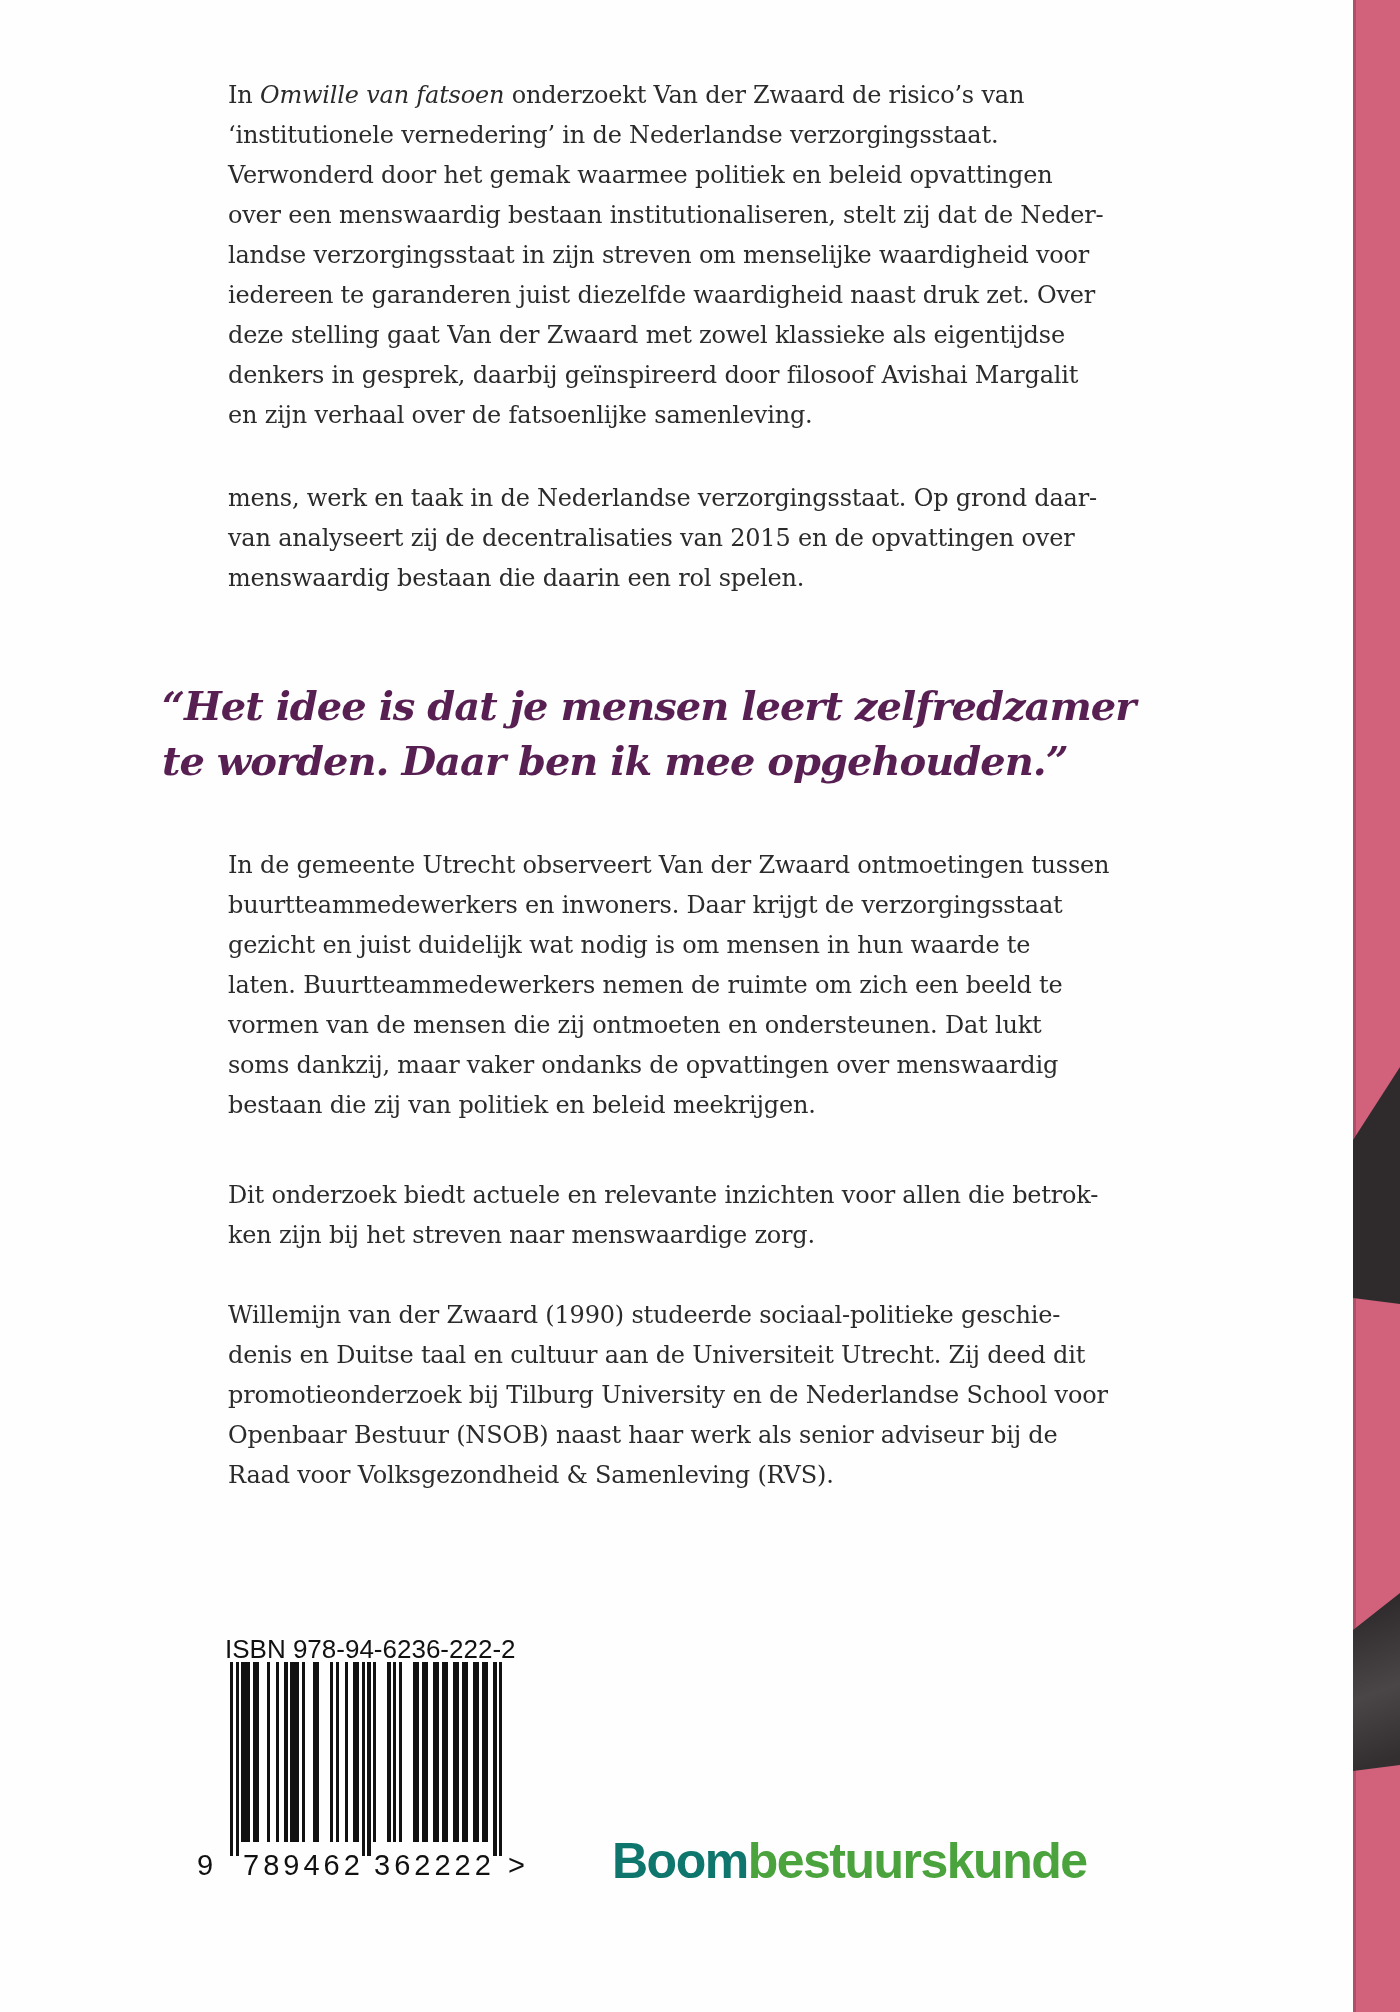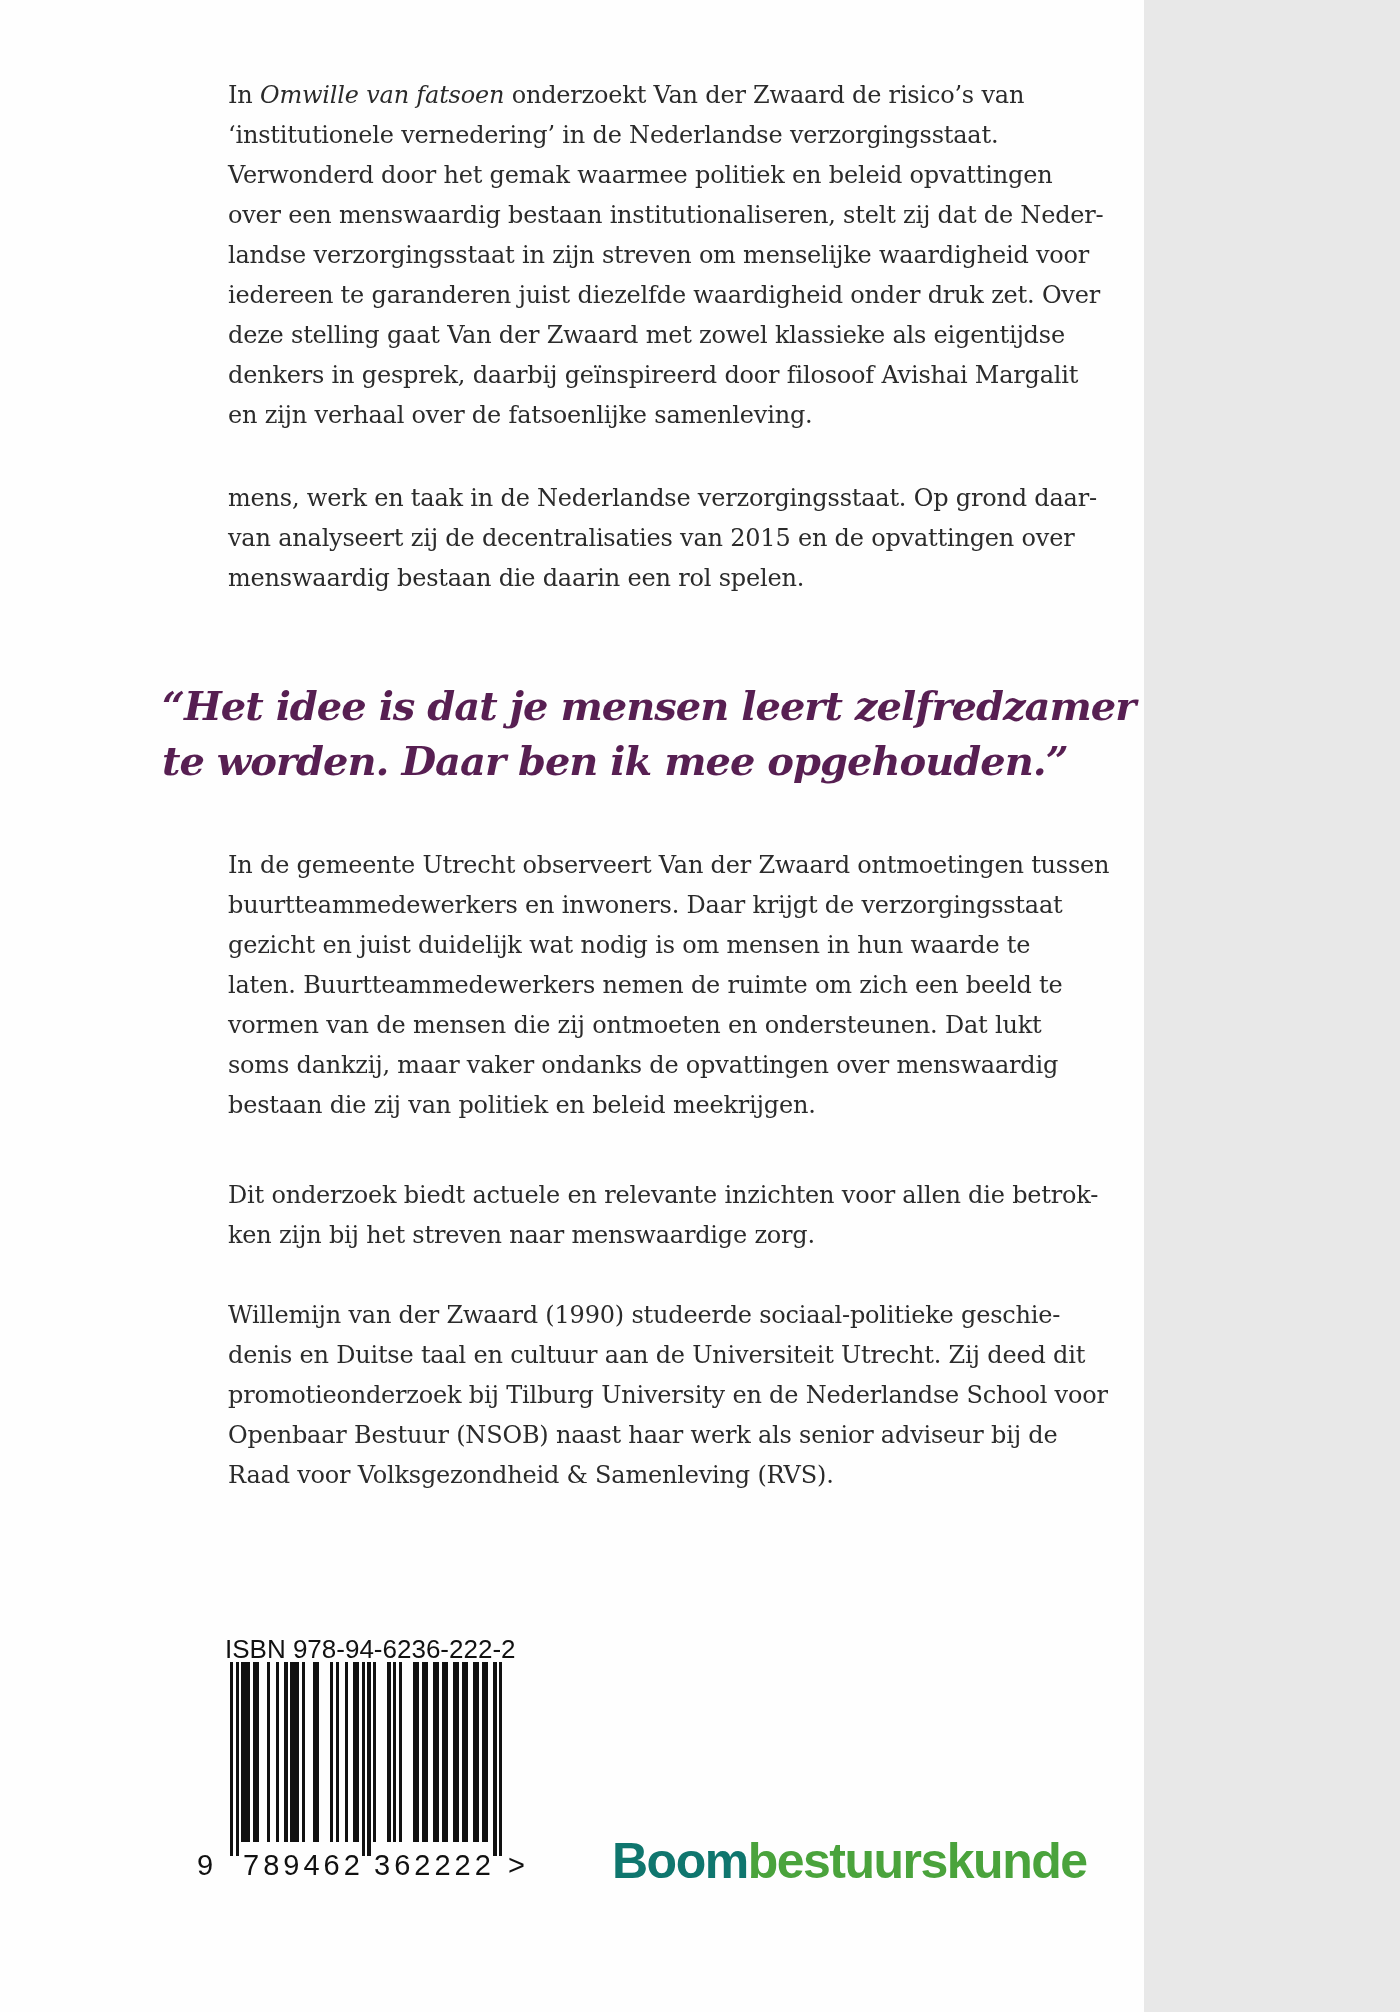--- a/index.html
+++ b/index.html
@@ -1,18 +1,18 @@
 <!DOCTYPE html>
 <html><head>
 <meta charset="utf-8">
 <style>
   html,body{margin:0;padding:0;background:#e8e8e8;}
   .page{
     position:relative;
-    width:1144px;height:2012px;
+    width:1400px;height:2012px;
     background:#fefefe;
     overflow:hidden;
     font-family:"DejaVu Serif", serif;
     color:#2b2b2b;
   }
   
   .para{
     position:absolute;left:228px;width:825px;
     font-size:24px;letter-spacing:-0.2px;
   }
@@ -83,21 +83,21 @@
 
 <div class="page">
 
   <div class="para" style="top:75px">
     <div class="tline"><span>In </span><span class="it">Omwille van fatsoen</span><span> onderzoekt Van der Zwaard de risico’s van</span></div>
     <div>
         <div class="tline">‘institutionele vernedering’ in de Nederlandse verzorgingsstaat.</div>
         <div class="tline">Verwonderd door het gemak waarmee politiek en beleid opvattingen</div>
         <div class="tline">over een menswaardig bestaan institutionaliseren, stelt zij dat de Neder-</div>
         <div class="tline">landse verzorgingsstaat in zijn streven om menselijke waardigheid voor</div>
-        <div class="tline">iedereen te garanderen juist diezelfde waardigheid onder druk zet. Over</div>
+        <div class="tline">iedereen te garanderen juist diezelfde waardigheid naast druk zet. Over</div>
         <div class="tline">deze stelling gaat Van der Zwaard met zowel klassieke als eigentijdse</div>
         <div class="tline">denkers in gesprek, daarbij geïnspireerd door filosoof Avishai Margalit</div>
         <div class="tline">en zijn verhaal over de fatsoenlijke samenleving.</div>
       </div>
   </div>
 
   <div class="para" style="top:478px">
     <div>
         <div class="tline">mens, werk en taak in de Nederlandse verzorgingsstaat. Op grond daar-</div>
         <div class="tline">van analyseert zij de decentralisaties van 2015 en de opvattingen over</div>

